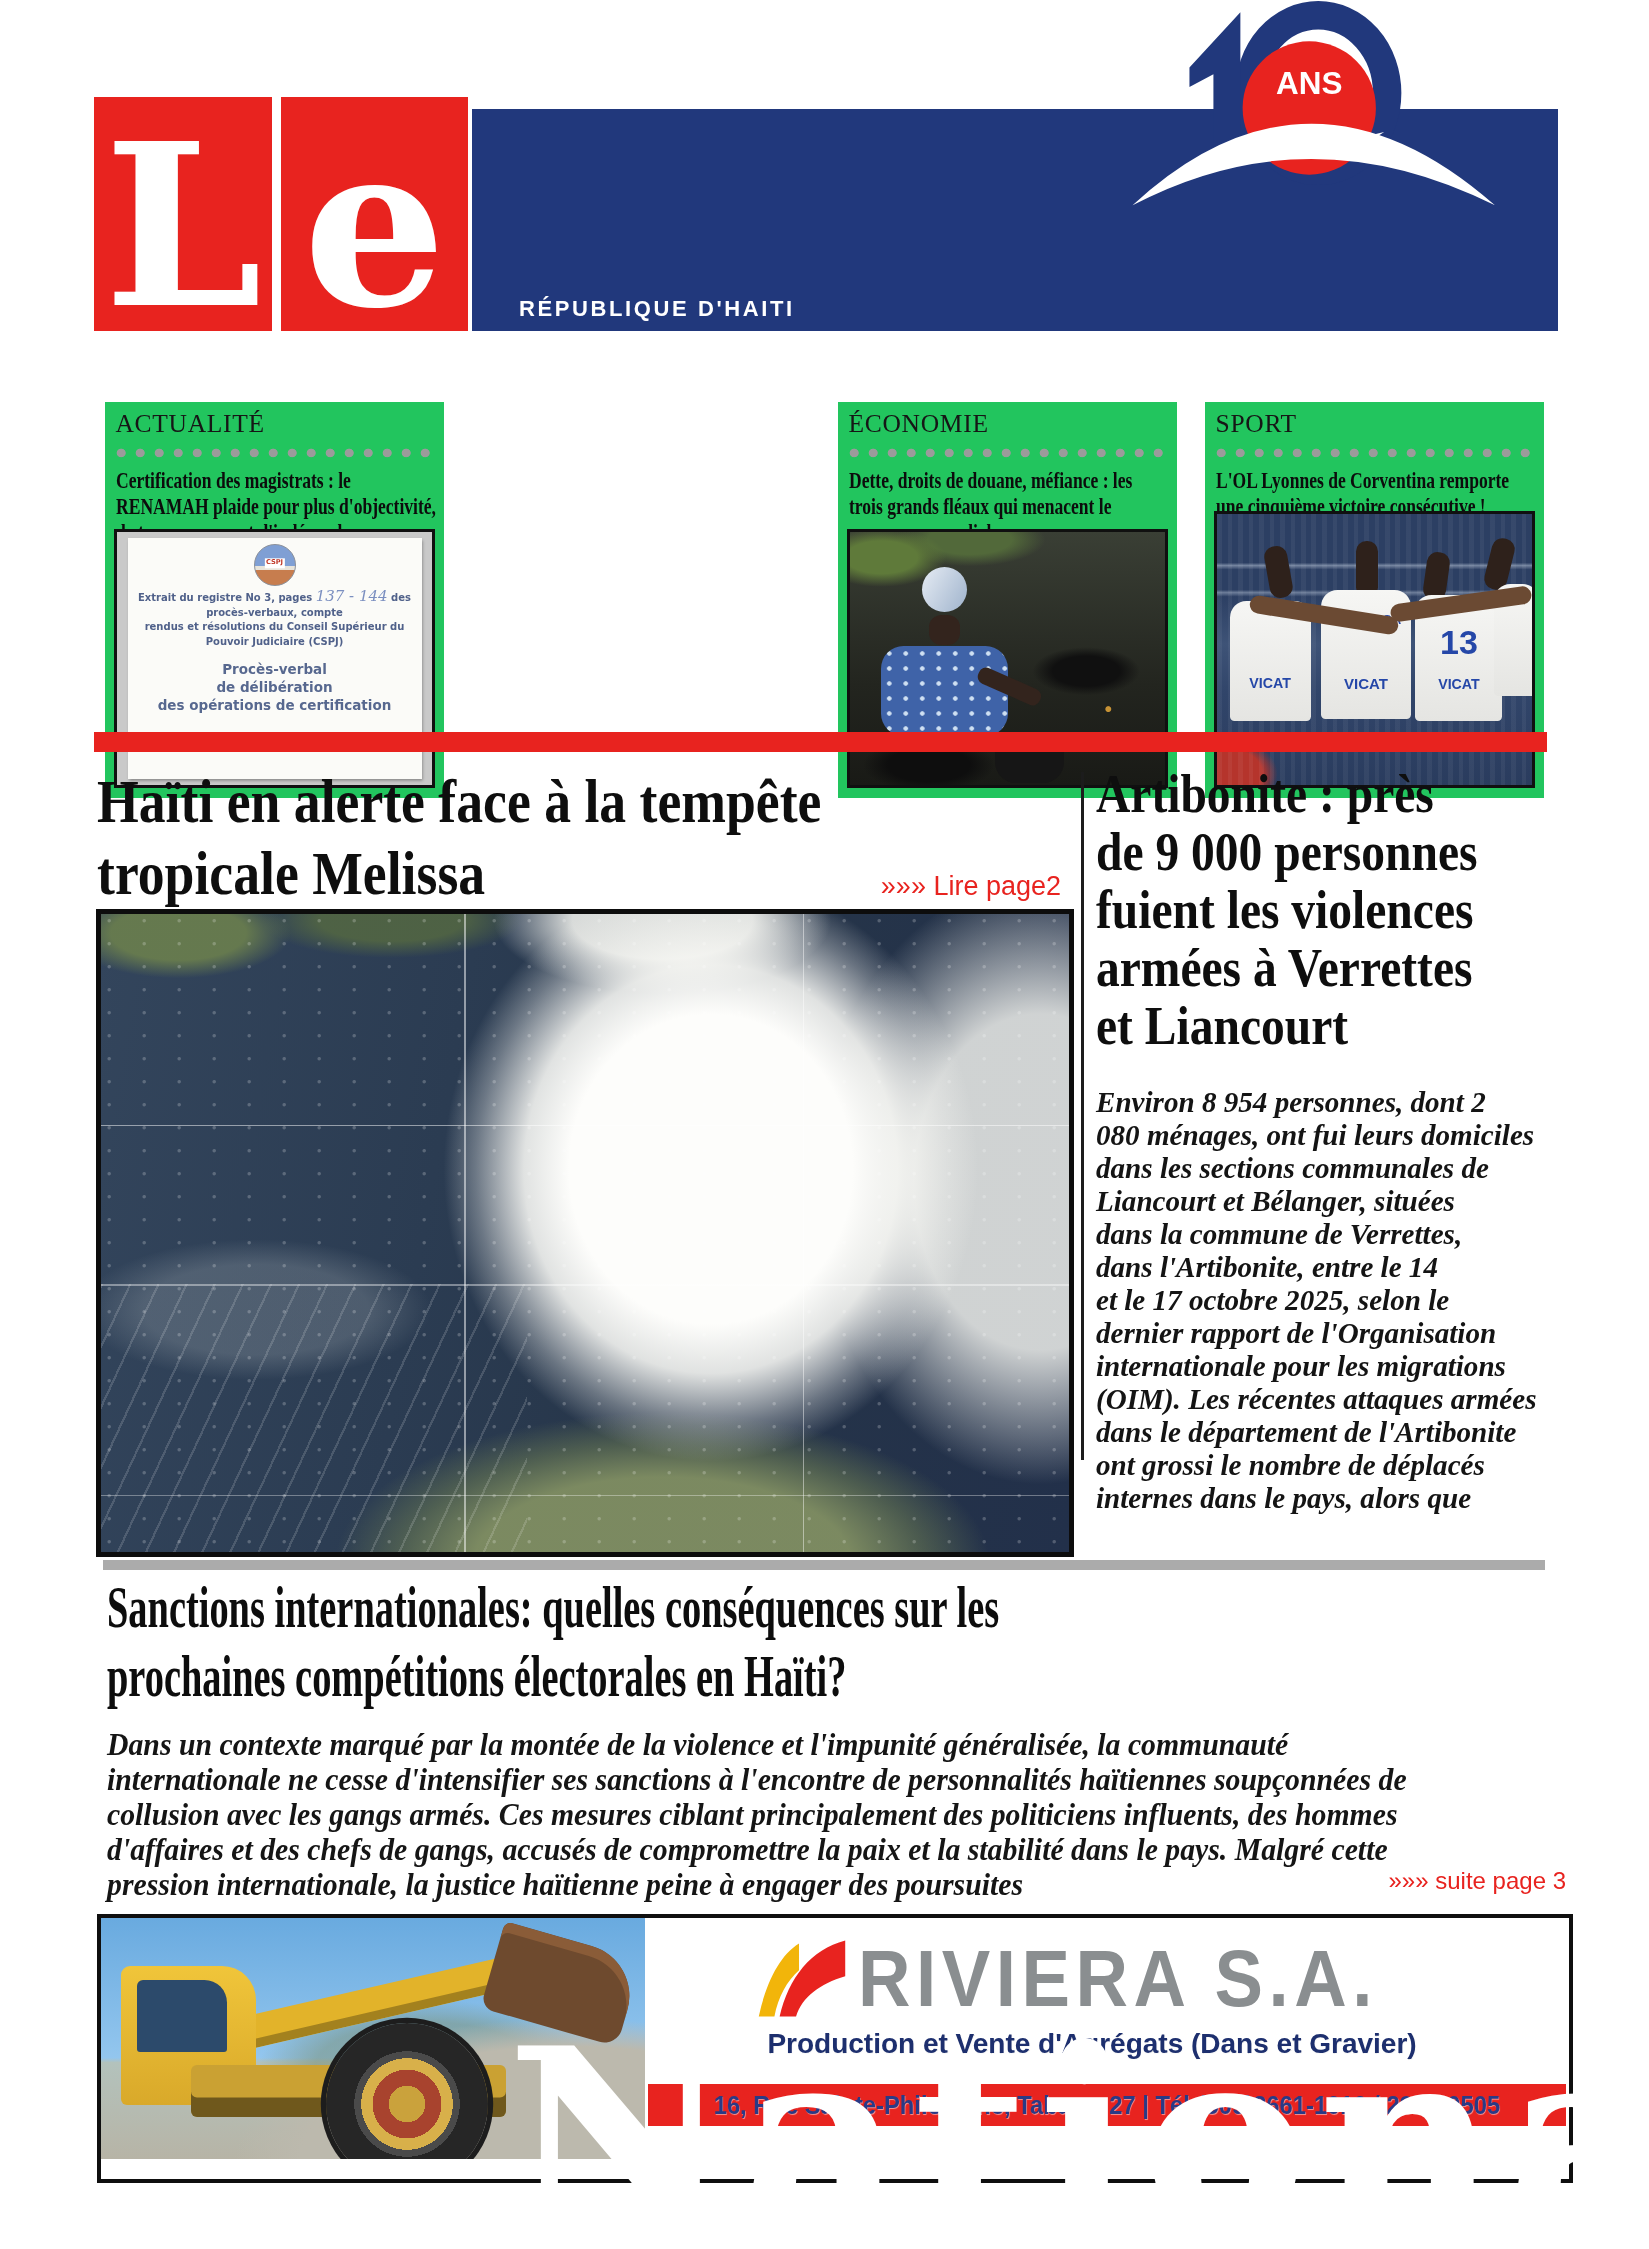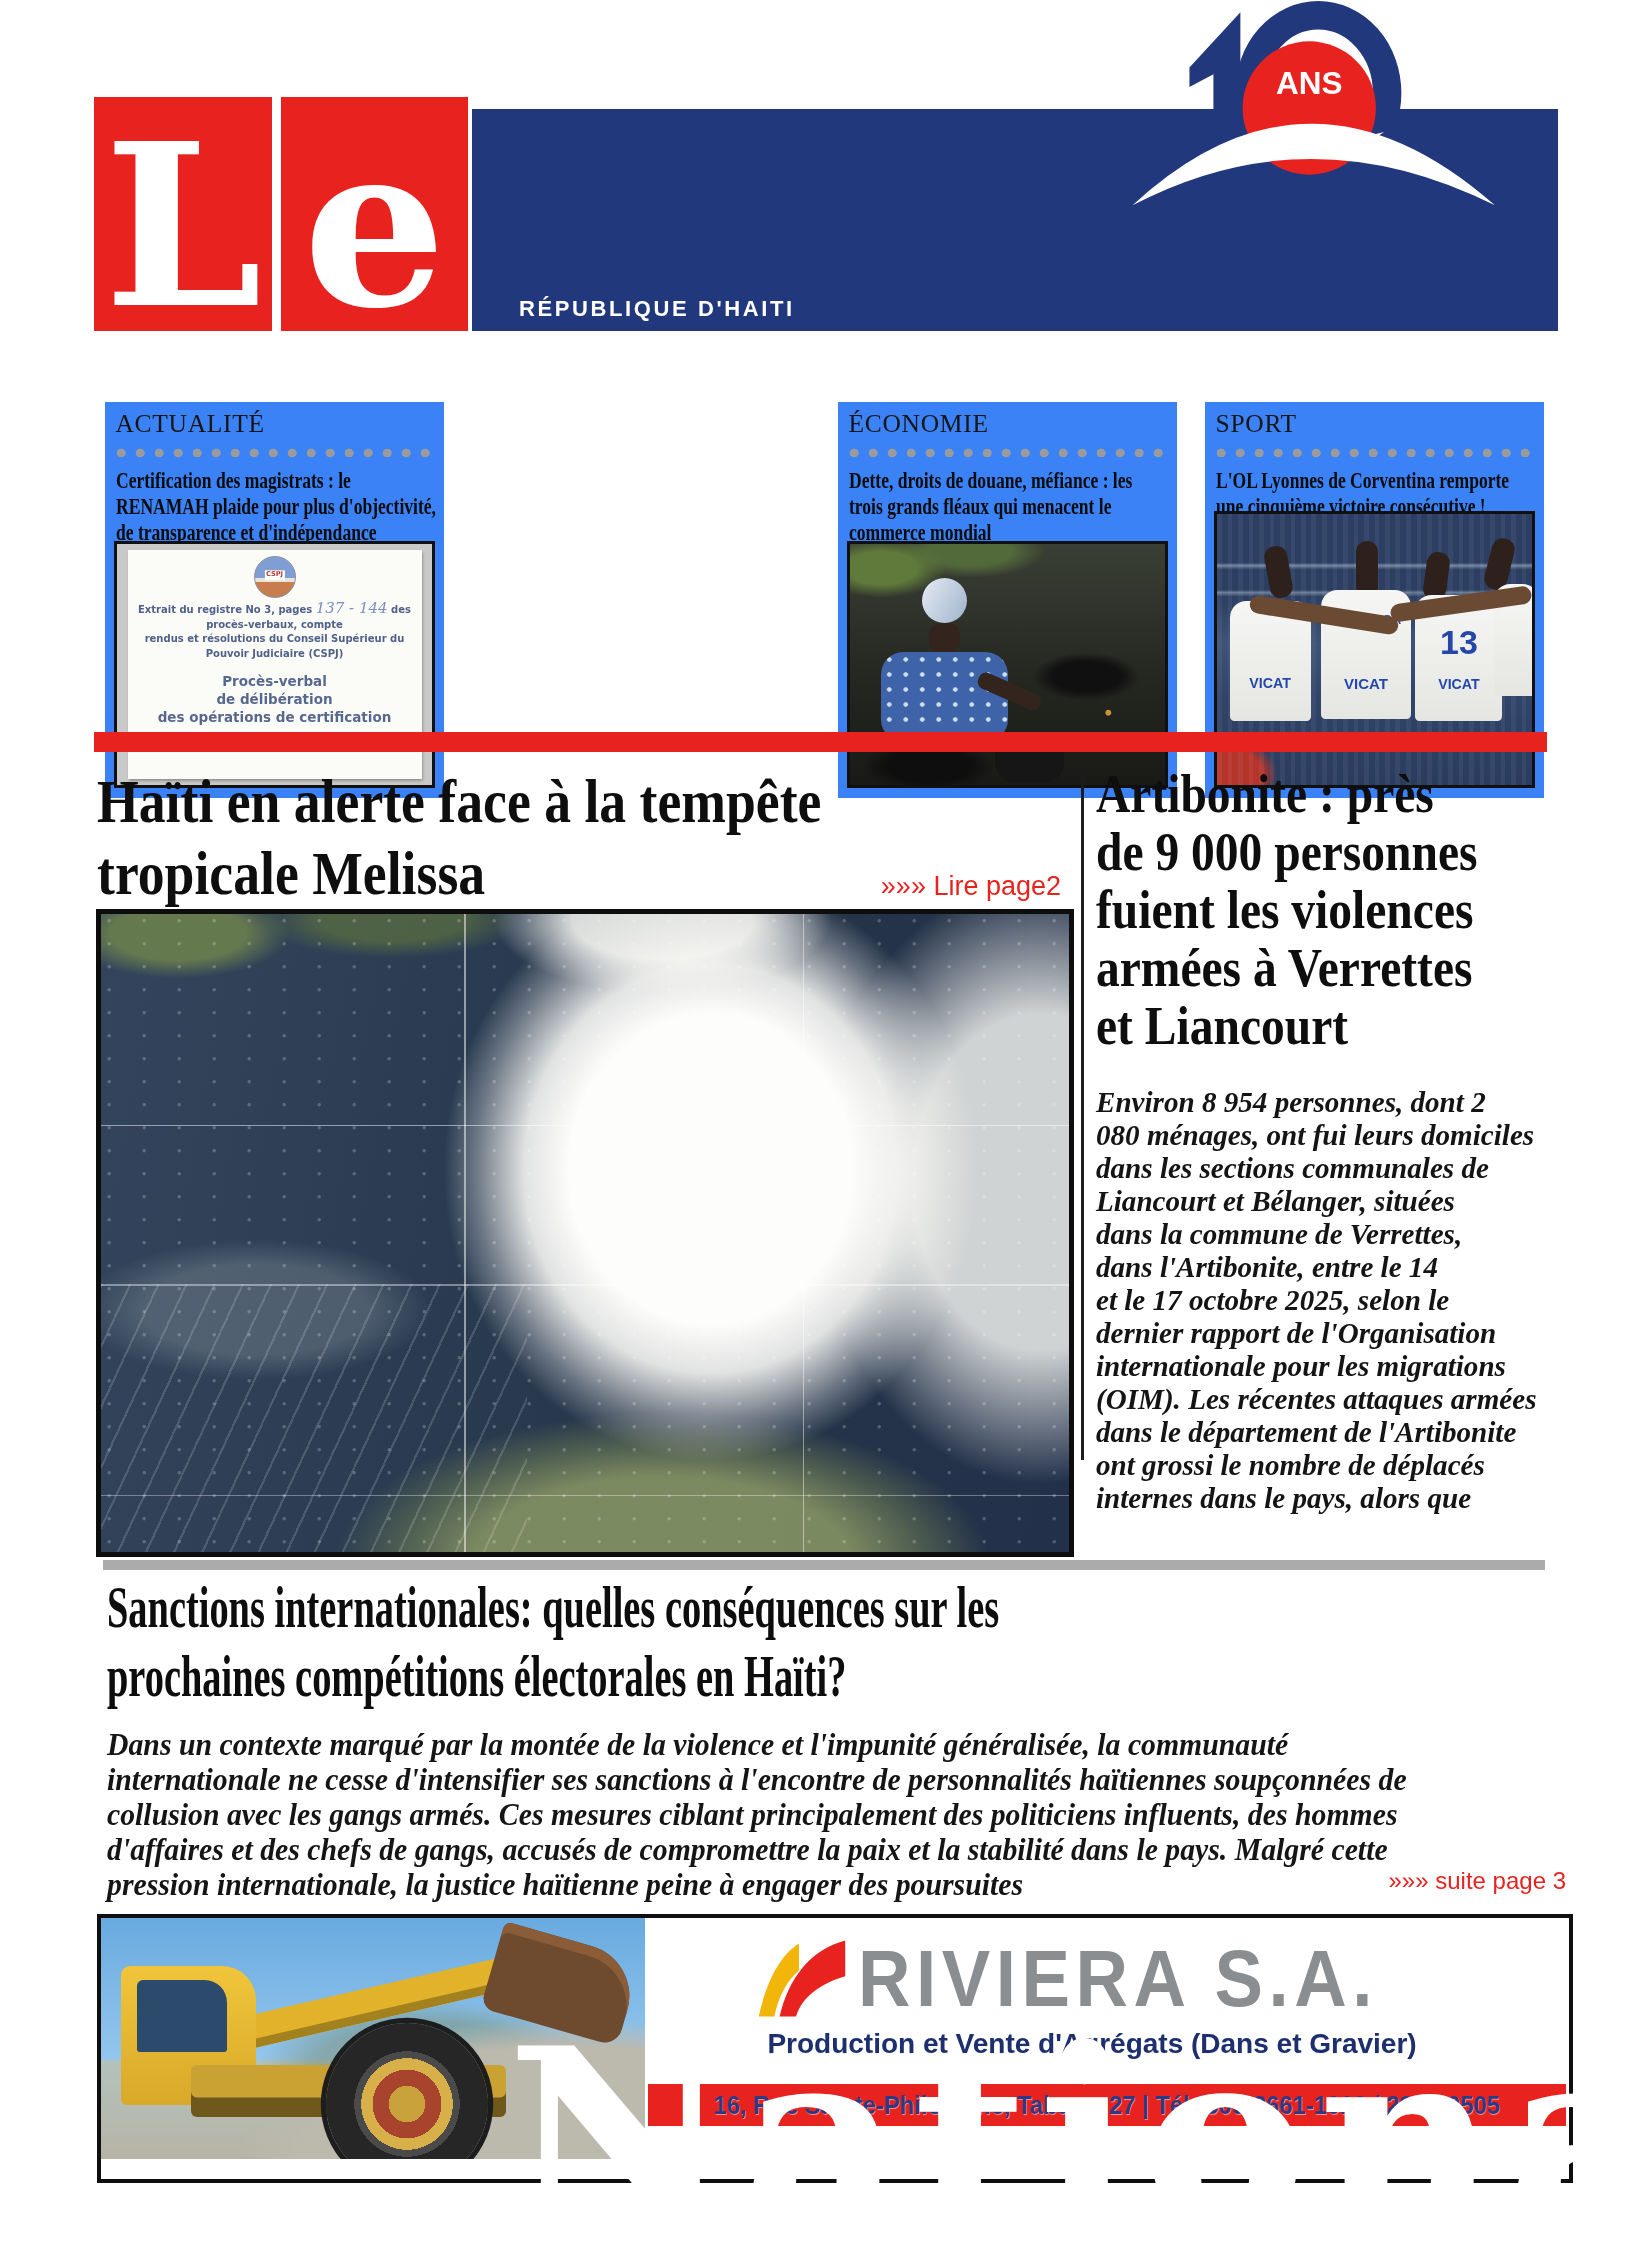--- a/index.html
+++ b/index.html
@@ -22,35 +22,35 @@
 
   
   .datebar{position:absolute;left:94px;top:367px;width:1453px;height:27px;background:#e8231f;
            display:flex;align-items:center;justify-content:space-between;
            font:bold italic 23px/1 "Liberation Sans","DejaVu Sans",sans-serif;color:#fff;
            letter-spacing:0.7px;word-spacing:12px;}
   .datebar .dl{padding-left:27px;}
   .datebar .dr{padding-right:21px;}
 
   
-  .panel{position:absolute;top:402px;height:396px;background:#3b82f6;}
+  .panel{position:absolute;top:402px;height:396px;background:#22c55e;}
   .p1{left:105px;width:339px;}
   .p2{left:472px;width:339px;}
   .p3{left:838px;width:339px;}
   .p4{left:1205px;width:339px;}
   .ptitle{margin:9px 0 0 10.5px;font:400 25.5px/1 "Liberation Serif",serif;color:#161616;letter-spacing:0.7px;}
   .dots{margin:11.2px 10.5px 0 10.5px;height:10.5px;background-repeat:repeat-x;
         background-image:radial-gradient(circle at 5.2px 5.2px,#9b9b9b 4.1px,rgba(0,0,0,0) 4.9px);
         background-size:19px 10.5px;}
   .phead{margin:9.7px 7.5px 0 10.5px;}
   .cond{transform-origin:0 0;white-space:nowrap;}
   .phead .cond{font:bold 22.5px/26px "Liberation Serif",serif;color:#0c0c0c;transform:scaleX(.78);}
   .pimg{position:absolute;left:9px;right:9px;bottom:10.5px;border:3.7px solid #101010;overflow:hidden;}
   .img-tall{top:109px;}
-  .img-short{top:139px;}
+  .img-short{top:127px;}
 
   
   .certwrap{background:#c9c9c9;}
   .cert{position:absolute;inset:6px 10.5px;background:#fbfbf8;box-shadow:0.7px 1.5px 3px rgba(0,0,0,.35);
         font-family:"DejaVu Sans","Liberation Sans",sans-serif;color:#50618a;text-align:center;}
   .seal{width:40px;height:40px;margin:6px auto 3px;border-radius:50%;border:1.5px solid #8a8f99;position:relative;
         background:linear-gradient(#7f9fd4 0 52%,#e8e4da 52% 62%,#c77d4e 62% 100%);}
   .seal span{position:absolute;left:50%;top:46%;transform:translate(-50%,-50%);
         background:#fff;color:#c03a2b;font:bold 6.7px/1.4 "DejaVu Sans",sans-serif;padding:0 1.5px;}
   .reg{margin:1.5px 7.5px 0;font:bold 10px/1.45 "DejaVu Sans",sans-serif;text-align:center;}

